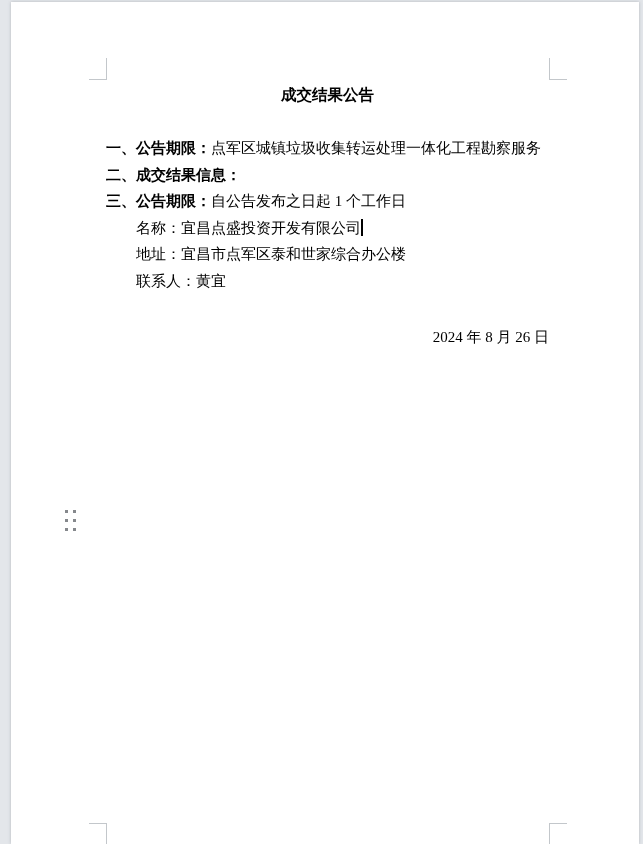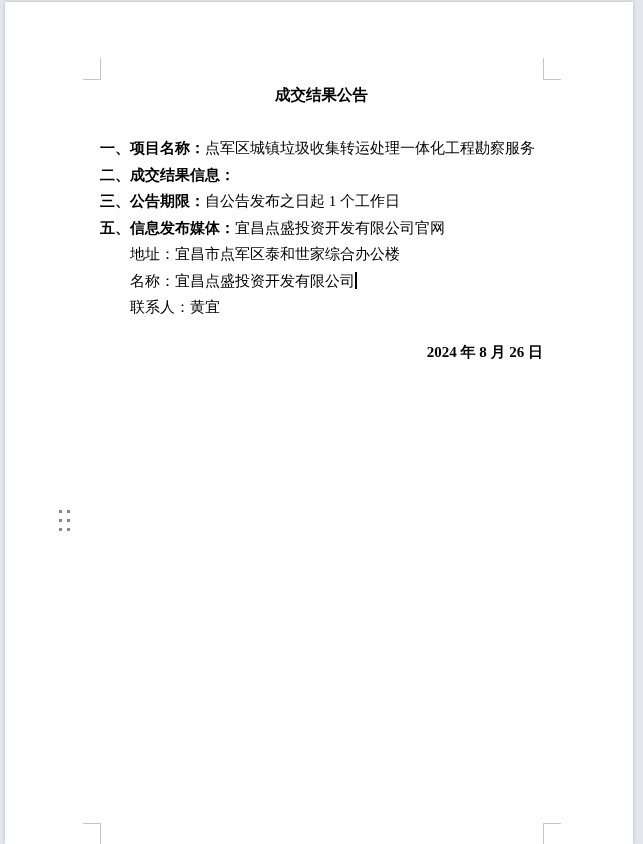--- a/index.html
+++ b/index.html
@@ -5,21 +5,21 @@
   html, body { margin: 0; padding: 0; }
   body {
     width: 643px; height: 844px;
     background: #e3e6ea;
     overflow: hidden;
     position: relative;
     font-family: "Liberation Serif", "DejaVu Serif", serif;
   }
   .page {
     position: absolute;
-    left: 5px; top: 2px;
+    left: 11px; top: 2px;
     width: 628px; height: 842px;
     background: #ffffff;
     box-shadow: 0 0 3px rgba(96,101,110,0.35);
   }
   
   .crop { position: absolute; width: 17px; height: 21px; }
   .crop.tl { left: 78px;  top: 56px;  border-right: 1px solid #c3c7cb; border-bottom: 1px solid #c3c7cb; }
   .crop.tr { left: 538px; top: 56px;  border-left: 1px solid #c3c7cb;  border-bottom: 1px solid #c3c7cb; }
   .crop.bl { left: 78px;  top: 821px; border-right: 1px solid #c3c7cb; border-top: 1px solid #c3c7cb; }
   .crop.br { left: 538px; top: 821px; border-left: 1px solid #c3c7cb;  border-top: 1px solid #c3c7cb; }
@@ -38,21 +38,21 @@
     font-weight: bold;
     font-size: 15.5px;
     font-family: "Liberation Sans", "DejaVu Sans", sans-serif;
   }
   .para { margin: 0; text-align: justify; }
   .para .lbl {
     font-weight: bold;
     font-family: "Liberation Sans", "DejaVu Sans", sans-serif;
   }
   .indent { text-indent: 2em; }
-  .date-line { margin-top: 18px; text-align: right; font-weight: bold; }
+  .date-line { margin-top: 30px; text-align: right; }
 
   .caret {
     display: inline-block;
     width: 2px; height: 17px;
     background: #000000;
     vertical-align: -3px;
   }
   .drag-handle {
     position: absolute;
     left: 54px; top: 508px;
@@ -79,32 +79,31 @@
   <div class="crop br"></div>
 
   <div class="drag-handle">
     <span class="dot"></span>
   </div>
 
   <div class="content">
 
     <p class="title">成交结果公告</p>
 
-    <p class="para"><span class="lbl">一、项目名称：</span><span>点军区城镇垃圾收集转运处理一体化工程勘察服务</span></p>
+    <p class="para"><span class="lbl">一、公告期限：</span><span>点军区城镇垃圾收集转运处理一体化工程勘察服务</span></p>
 
     <p class="para"><span class="lbl">二、成交结果信息：</span></p>
 
 
     <p class="para"><span class="lbl">三、公告期限：</span><span>自公告发布之日起 1 个工作日</span></p>
 
 
 
-    <p class="para"><span class="lbl">五、信息发布媒体：</span><span>宜昌点盛投资开发有限公司官网</span></p>
 
 
+    <p class="para indent"><span>名称：宜昌点盛投资开发有限公司</span><span class="caret"></span></p>
     <p class="para indent">地址：宜昌市点军区泰和世家综合办公楼</p>
-    <p class="para indent"><span>名称：宜昌点盛投资开发有限公司</span><span class="caret"></span></p>
     <p class="para indent">联系人：黄宜</p>
 
     <p class="para date-line">2024 年 8 月 26 日</p>
 
   </div>
 </div>
 
 </body></html>

